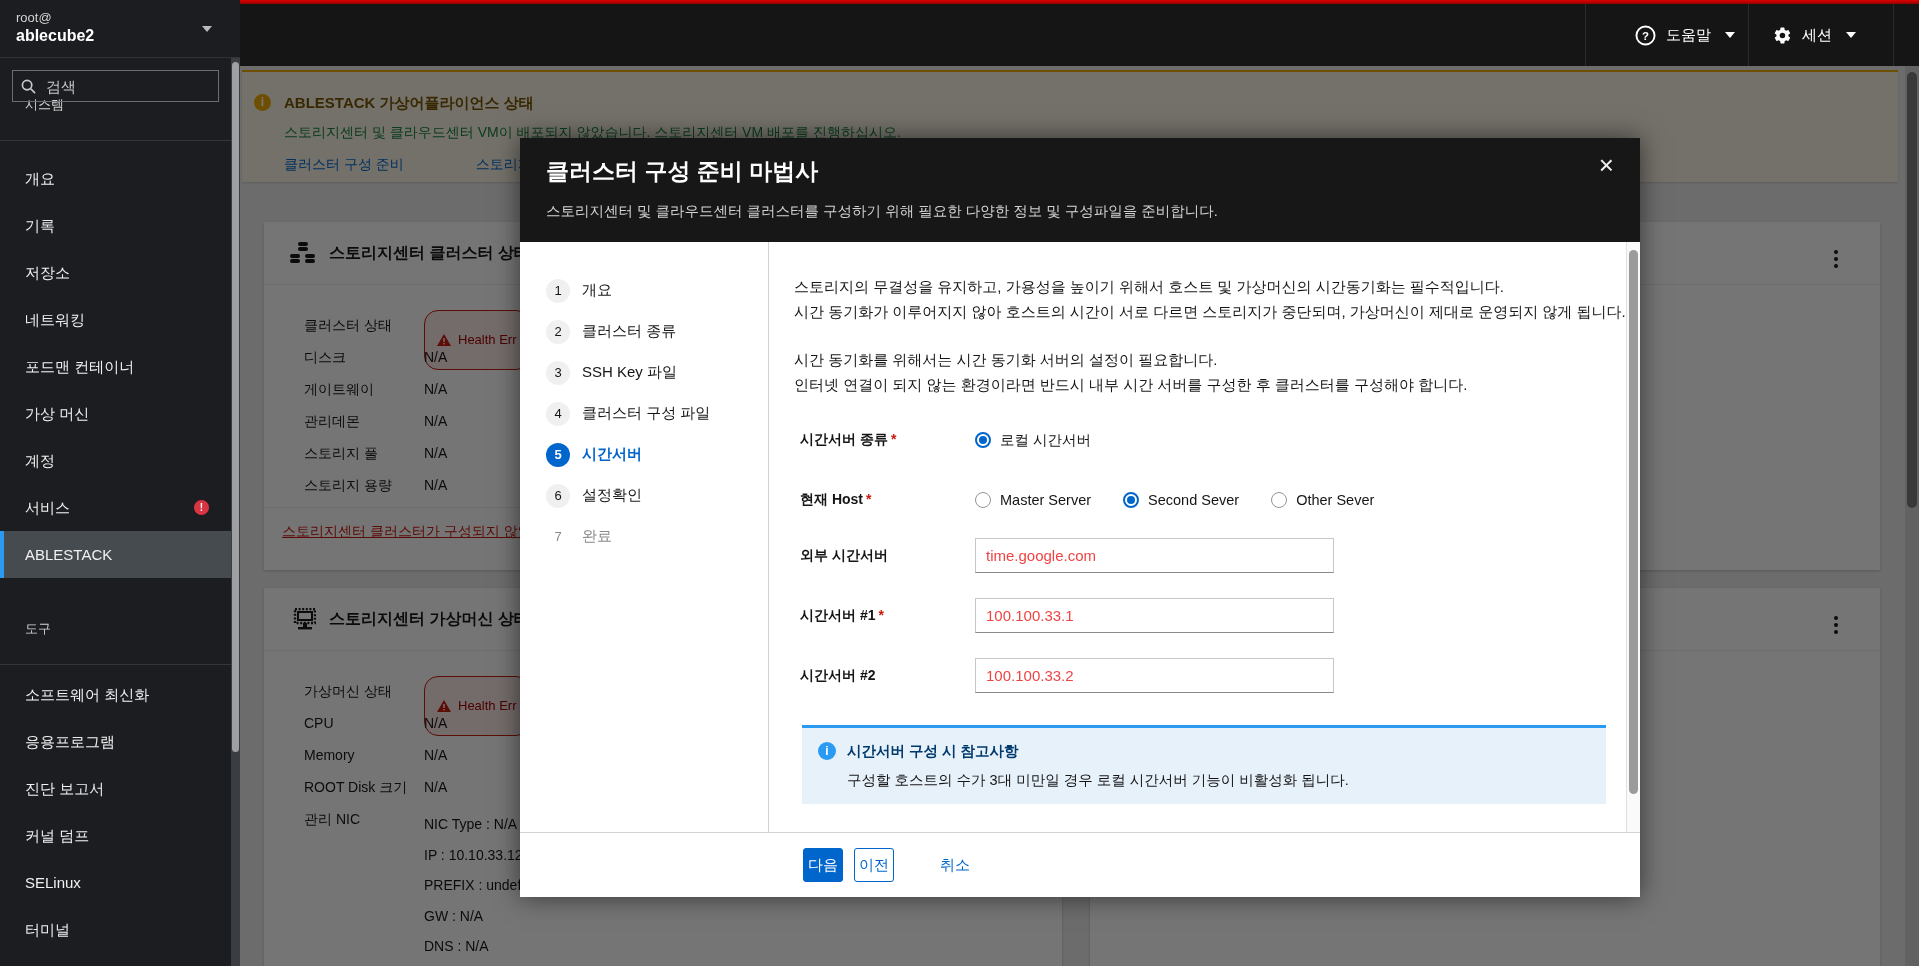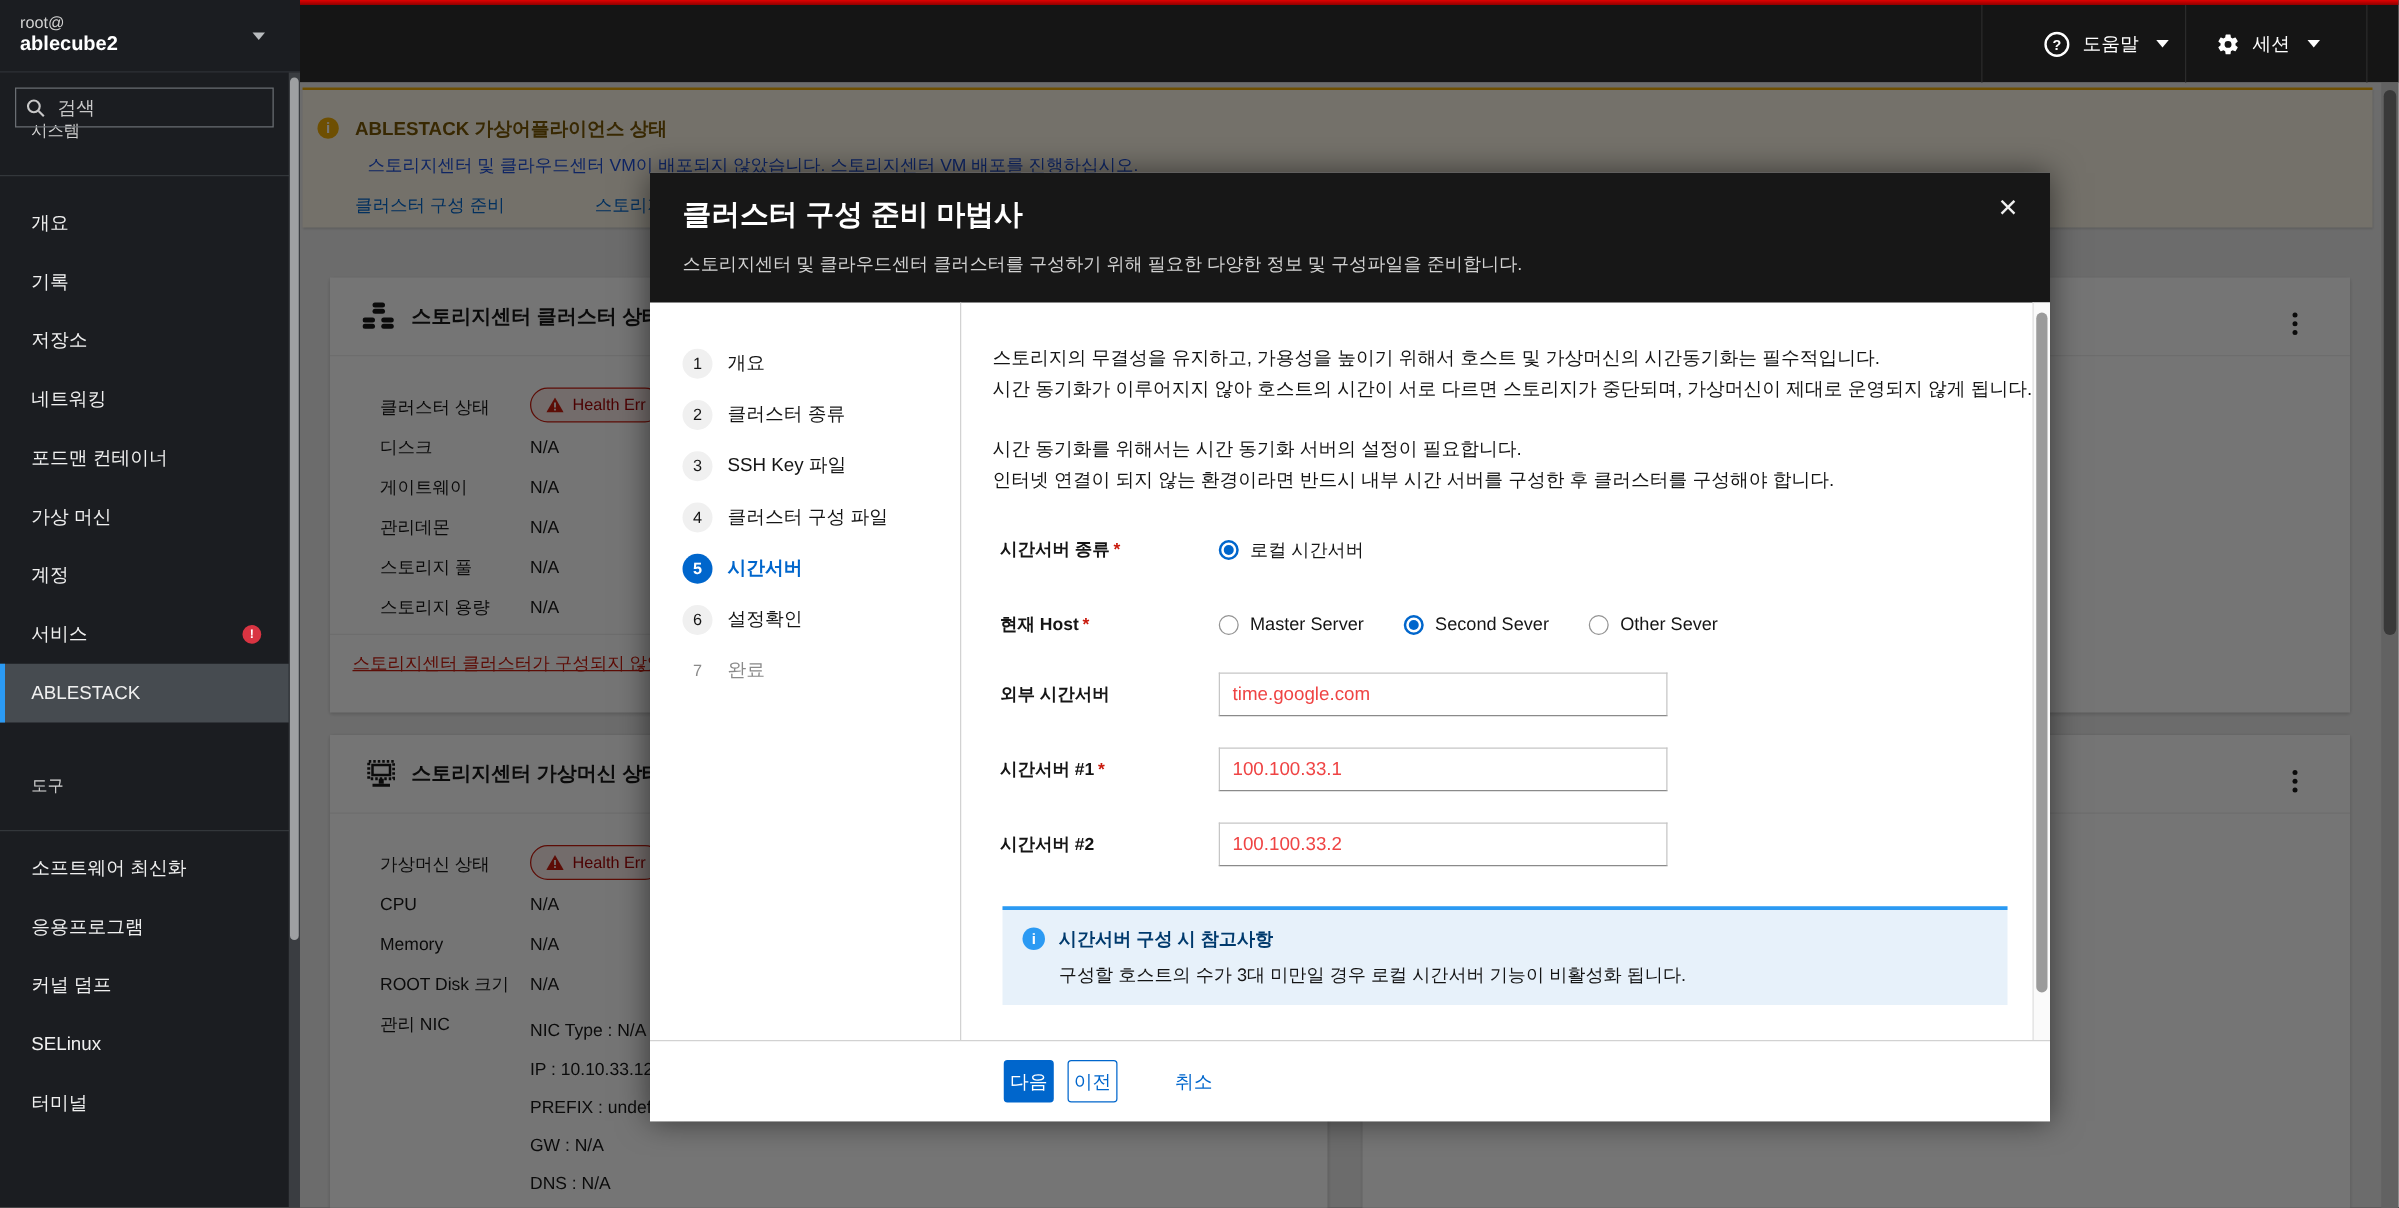--- a/index.html
+++ b/index.html
@@ -31,31 +31,31 @@
   ul.navlist li.active{background:#464b50;border-left:4px solid #2b9af3;padding-left:21px;}
   .svc-badge{position:absolute;right:22px;top:16px;width:15px;height:15px;border-radius:50%;background:#d93442;color:#fff;font-size:10px;font-weight:bold;text-align:center;line-height:15px;}
   .side-scroll{position:absolute;left:231px;top:58px;bottom:0;width:9px;background:#3a3d41;}
   .side-scroll .thumb{position:absolute;left:1px;right:1px;top:4px;height:690px;background:#9ea0a2;border-radius:4px;}
 
   
   .content{position:absolute;left:240px;top:66px;right:0;bottom:0;background:#ececec;overflow:hidden;z-index:1;}
   .alert{position:absolute;left:2px;top:4px;width:1656px;height:112px;background:#fdf7e7;border-top:2px solid #f0ab00;box-shadow:0 1px 2px rgba(0,0,0,.15);}
   .alert-ico{position:absolute;left:12px;top:22px;width:17px;height:17px;border-radius:50%;background:#f0ab00;color:#fff;font-weight:bold;font-size:12px;text-align:center;line-height:17px;}
   .alert-title{position:absolute;left:42px;top:22px;font-size:15px;font-weight:bold;color:#795600;}
-  .alert-desc{position:absolute;left:52px;top:52px;font-size:14px;color:#1d4ed8;}
+  .alert-desc{position:absolute;left:42px;top:52px;font-size:14px;color:#15803d;}
   .alert-links{position:absolute;left:42px;top:84px;display:flex;gap:72px;font-size:14px;}
   .alert-links span{color:#0066cc;cursor:pointer;}
 
   .card{position:absolute;background:#fff;box-shadow:0 1px 3px rgba(0,0,0,.2);}
   .card-h{height:63px;display:flex;align-items:center;padding-left:26px;border-bottom:1px solid #ededed;font-size:16px;font-weight:bold;color:#151515;gap:13px;}
   .card-body{padding:30px 0 0 40px;}
   .kv-row{display:flex;height:32px;align-items:flex-start;font-size:14px;color:#151515;line-height:20px;}
   .kv-label{width:120px;font-weight:normal;flex:none;}
   .kv-lines div{line-height:30.5px;height:30.5px;}
-  .pill{display:inline-flex;align-items:center;gap:7px;border:1px solid #c9190b;background:#faeae8;color:#a30000;border-radius:14px;padding:3px 12px;font-size:13px;margin-top:-5px;}
+  .pill{display:inline-flex;align-items:center;gap:7px;border:1px solid #c9190b;background:#faeae8;color:#a30000;border-radius:14px;padding:19px 12px;font-size:13px;margin-top:-5px;}
   .card-foot{border-top:1px solid #ededed;padding:14px 0 0 18px;}
   .redlink{color:#c9190b;font-size:14px;text-decoration:underline;cursor:pointer;}
   .kebab{position:absolute;right:42px;top:28px;width:4px;height:4px;background:#151515;border-radius:50%;box-shadow:0 7px 0 #151515,0 14px 0 #151515;cursor:pointer;}
   .content-scroll{position:absolute;right:0;top:0;width:14px;height:900px;background:#d4d4d4;}
   .content-scroll .thumb{position:absolute;left:2px;right:2px;top:6px;height:436px;background:#7a7a7a;border-radius:6px;}
 
   .backdrop{position:absolute;left:240px;top:66px;right:0;bottom:0;background:rgba(3,3,3,0.55);z-index:10;}
 
   
   .modal{position:absolute;left:520px;top:138px;width:1120px;height:759px;background:#fff;z-index:20;box-shadow:0 0 24px rgba(0,0,0,.55);}
@@ -151,20 +151,21 @@
         <li><span class="nowrap">가상 머신</span></li>
         <li><span class="nowrap">계정</span></li>
         <li><span class="nowrap">서비스</span>
           <span class="svc-badge">!</span></li>
         <li class="active"><span class="nowrap">ABLESTACK</span></li>
       </ul>
       <div class="nav-h second nowrap">도구</div>
       <ul class="navlist second">
         <li><span class="nowrap">소프트웨어 최신화</span></li>
         <li><span class="nowrap">응용프로그램</span></li>
+        <li><span class="nowrap">진단 보고서</span></li>
         <li><span class="nowrap">커널 덤프</span></li>
         <li><span class="nowrap">SELinux</span></li>
         <li><span class="nowrap">터미널</span></li>
       </ul>
     </nav>
     <div class="side-scroll">
         <div class="thumb"></div>
       </div>
   </aside>
 

